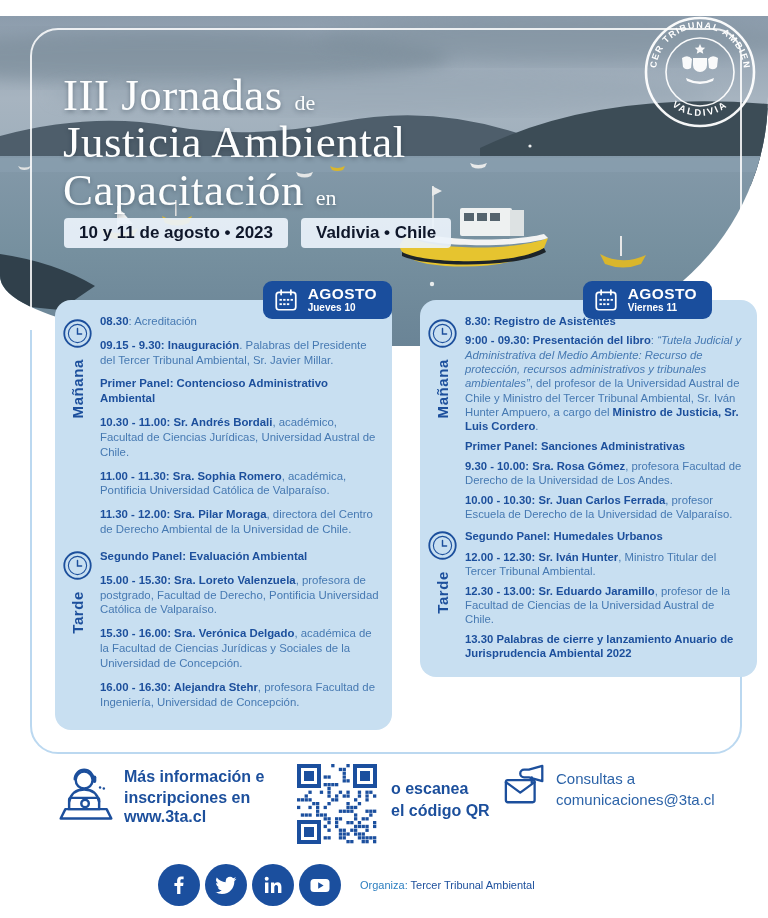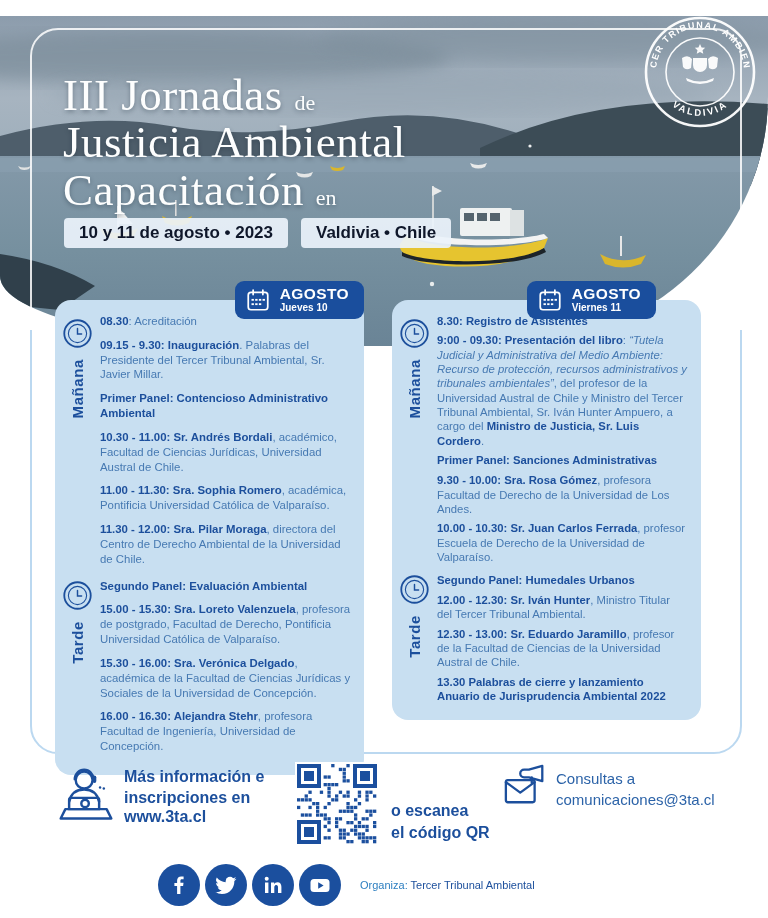--- a/index.html
+++ b/index.html
@@ -24,21 +24,21 @@
   .hero-title .sm{font-size:22px;letter-spacing:0;}
 
   .hero-pills{position:absolute;left:64px;top:202px;display:flex;gap:13px;}
   .pill{background:rgba(235,243,251,.92);color:#0f172a;font-weight:700;font-size:17px;
         padding:5px 15px;border-radius:4px;white-space:nowrap;}
 
   .logo{position:absolute;left:642px;top:14px;width:116px;height:116px;}
 
   
   .schedule{position:absolute;left:55px;top:281px;width:702px;display:flex;gap:28px;}
-  .column{width:309px;position:relative;}
+  .column{width:337px;position:relative;}
   .day-badge{position:absolute;top:0;z-index:2;height:38px;background:#1a4e9d;border-radius:9px;
         display:flex;align-items:center;gap:9px;padding:0 15px 0 10px;color:#fff;}
   .col-0 .day-badge{right:0;}
   .col-1 .day-badge{right:45px;}
   .day-badge .txt{line-height:1.08;}
   .day-badge .month{font-size:15.5px;font-weight:700;letter-spacing:.4px;}
   .day-badge .day{font-size:10px;font-weight:700;}
 
   .panel{margin-top:19px;background:#c8dff1;border-radius:16px;padding:14px 6px 12px 0;box-sizing:border-box;}
   .section{display:flex;}
@@ -56,21 +56,21 @@
   .seg-b{font-weight:700;color:#1c4f9c;}
   .seg-r{color:#4679b2;}
   .seg-i{color:#4679b2;font-style:italic;}
 
   
   .f-abs{position:absolute;}
   .info-icon{left:56px;top:764px;width:60px;height:64px;}
   .info-text{left:124px;top:766px;font-size:16px;font-weight:700;color:#1c4f9c;line-height:1.32;white-space:pre-line;}
   .info-url{left:124px;top:808px;font-size:16px;font-weight:700;color:#1c4f9c;}
   .qr{left:295px;top:762px;width:84px;height:84px;}
-  .scan-text{left:391px;top:800px;font-size:16px;font-weight:700;color:#1c4f9c;line-height:1.35;white-space:pre-line;}
+  .scan-text{left:391px;top:778px;font-size:16px;font-weight:700;color:#1c4f9c;line-height:1.35;white-space:pre-line;}
   .consult-icon{left:503px;top:763px;width:46px;height:44px;}
   .consult-text{left:556px;top:768px;font-size:15px;color:#2c63a8;line-height:1.4;}
   .consult-text .email{color:#2c63a8;}
 
   .social{position:absolute;left:158px;top:864px;display:flex;gap:5px;}
   .soc{width:42px;height:42px;border-radius:50%;background:#1b4f9e;display:flex;
        align-items:center;justify-content:center;}
   .soc svg{width:24px;height:24px;}
   .organiza{position:absolute;left:360px;top:879px;font-size:11px;}
   .organiza .lbl{color:#2d7fc0;}

